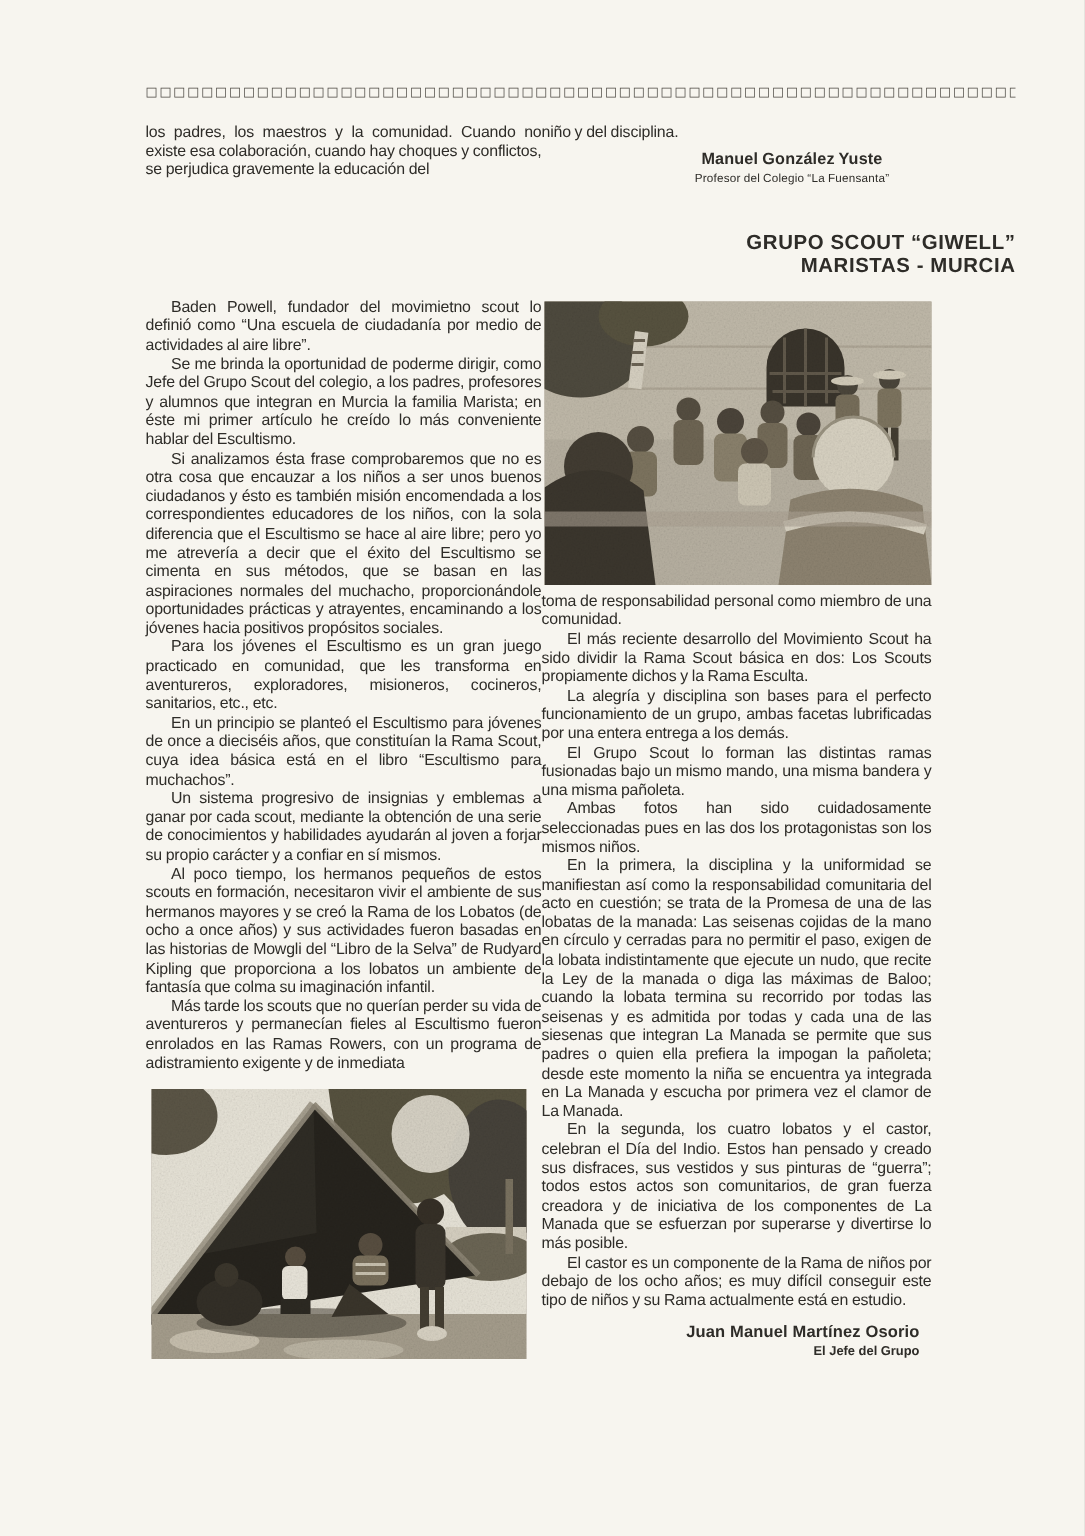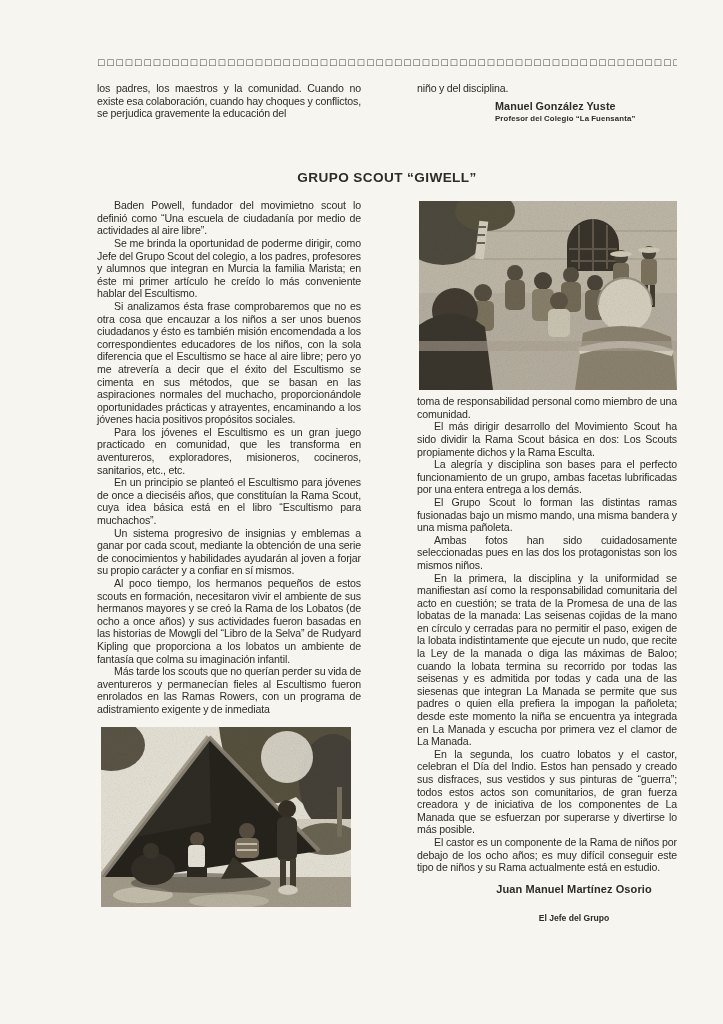--- a/index.html
+++ b/index.html
@@ -13,49 +13,49 @@
     font-family:"Liberation Sans",sans-serif;
     color:#2e2c28;
     overflow:hidden;
   }
   .sq-border{
     font-family:"DejaVu Sans",sans-serif;
     font-size:8.5px;line-height:10px;height:11px;
     letter-spacing:1.25px;color:#4c4943;
     white-space:nowrap;overflow:hidden;width:100%;
   }
-  .two-col{display:flex;gap:56px;}
+  .two-col{display:flex;}
   .col-left{width:264px;flex:0 0 264px;}
   .col-right{width:260px;flex:0 0 260px;}
   .bodytext{
     font-size:10.6px;line-height:12.6px;
     text-align:justify;
     letter-spacing:-0.12px;word-spacing:-0.3px;
   }
   .bodytext p{margin:0;text-indent:17px;}
   .bodytext p.no-indent{text-indent:0;}
   .intro-row{margin-top:14px;}
   .author-top{
-    width:178px;margin:5px 4px 16px auto;
+    width:178px;margin:5px 4px 0 auto;text-align:center;
   }
   .author-top .name{font-weight:bold;font-size:10.8px;line-height:12px;letter-spacing:0.1px;}
-  .author-top .role{font-weight:bold;font-size:7.8px;line-height:9px;margin-top:2px;letter-spacing:0.15px;}
+  .author-top .role{font-weight:normal;font-size:7.8px;line-height:9px;margin-top:2px;letter-spacing:0.15px;}
   .title-block{
-    text-align:center;margin-top:31px;
+    text-align:right;margin-top:31px;
     font-weight:bold;font-size:13.6px;line-height:15.6px;letter-spacing:0.4px;
   }
   .main-row{margin-top:14px;}
   .photo{display:block;background:#b5ae9f;}
   .photo-top{margin:2px 0 5px 2px;}
   .photo-bottom{margin:11px 0 0 4px;}
   .sign-bottom{
-    width:190px;margin:9px 8px 0 auto;text-align:center;
+    width:190px;margin:9px 8px 0 auto;text-align:right;
   }
   .sign-bottom .name{font-weight:bold;font-size:11px;line-height:12.5px;letter-spacing:0.1px;}
-  .sign-bottom .role{font-weight:bold;font-size:8.6px;line-height:10px;margin-top:18px;}
+  .sign-bottom .role{font-weight:bold;font-size:8.6px;line-height:10px;margin-top:0;}
 </style>
 </head>
 <body>
 
 <div class="page">
 
   <div class="sq-border">□□□□□□□□□□□□□□□□□□□□□□□□□□□□□□□□□□□□□□□□□□□□□□□□□□□□□□□□□□□□□□□□□□□□□□□□□□□□□□□□□□</div>
 
   <div class="two-col intro-row">
     <div class="col-left bodytext">
@@ -65,20 +65,21 @@
       <p class="no-indent">niño y del disciplina.</p>
       <div class="author-top">
         <div class="name">Manuel González Yuste</div>
         <div class="role">Profesor del Colegio “La Fuensanta”</div>
       </div>
     </div>
   </div>
 
   <div class="title-block">
     <div>GRUPO SCOUT “GIWELL”</div>
+    <div>MARISTAS - MURCIA</div>
   </div>
 
   <div class="two-col main-row">
 
     <div class="col-left">
       <div class="bodytext">
         <p>Baden Powell, fundador del movimietno scout lo definió como “Una escuela de ciudadanía por medio de actividades al aire libre”.</p>
         <p>Se me brinda la oportunidad de poderme dirigir, como Jefe del Grupo Scout del colegio, a los padres, profesores y alumnos que integran en Murcia la familia Marista; en éste mi primer artículo he creído lo más conveniente hablar del Escultismo.</p>
         <p>Si analizamos ésta frase comprobaremos que no es otra cosa que encauzar a los niños a ser unos buenos ciudadanos y ésto es también misión encomendada a los correspondientes educadores de los niños, con la sola diferencia que el Escultismo se hace al aire libre; pero yo me atrevería a decir que el éxito del Escultismo se cimenta en sus métodos, que se basan en las aspiraciones normales del muchacho, proporcionándole oportunidades prácticas y atrayentes, encaminando a los jóvenes hacia positivos propósitos sociales.</p>
         <p>Para los jóvenes el Escultismo es un gran juego practicado en comunidad, que les transforma en aventureros, exploradores, misioneros, cocineros, sanitarios, etc., etc.</p>
@@ -209,21 +210,21 @@
         <circle cx="206" cy="104" r="27" fill="#d8d2c2"></circle>
         <path d="M206 104 m-27 0 a27 27 0 0 1 54 0" fill="none" stroke="#9a9381" stroke-width="2"></path>
         <path d="M164 132 Q208 116 252 136 L258 189 L156 189 Z" fill="#8d8370"></path>
         <path d="M160 150 Q205 136 254 152" stroke="#d8d2c2" stroke-width="7" fill="none"></path>
         <rect y="140" width="258" height="10" fill="#aba293" opacity="0.6"></rect>
         <rect width="258" height="189" filter="url(#grainA)" style="mix-blend-mode:multiply"></rect>
       </svg>
 
       <div class="bodytext">
         <p class="no-indent">toma de responsabilidad personal como miembro de una comunidad.</p>
-        <p>El más dirigir desarrollo del Movimiento Scout ha sido dividir la Rama Scout básica en dos: Los Scouts propiamente dichos y la Rama Esculta.</p>
+        <p>El más reciente desarrollo del Movimiento Scout ha sido dividir la Rama Scout básica en dos: Los Scouts propiamente dichos y la Rama Esculta.</p>
         <p>La alegría y disciplina son bases para el perfecto funcionamiento de un grupo, ambas facetas lubrificadas por una entera entrega a los demás.</p>
         <p>El Grupo Scout lo forman las distintas ramas fusionadas bajo un mismo mando, una misma bandera y una misma pañoleta.</p>
         <p>Ambas fotos han sido cuidadosamente seleccionadas pues en las dos los protagonistas son los mismos niños.</p>
         <p>En la primera, la disciplina y la uniformidad se manifiestan así como la responsabilidad comunitaria del acto en cuestión; se trata de la Promesa de una de las lobatas de la manada: Las seisenas cojidas de la mano en círculo y cerradas para no permitir el paso, exigen de la lobata indistintamente que ejecute un nudo, que recite la Ley de la manada o diga las máximas de Baloo; cuando la lobata termina su recorrido por todas las seisenas y es admitida por todas y cada una de las siesenas que integran La Manada se permite que sus padres o quien ella prefiera la impogan la pañoleta; desde este momento la niña se encuentra ya integrada en La Manada y escucha por primera vez el clamor de La Manada.</p>
         <p>En la segunda, los cuatro lobatos y el castor, celebran el Día del Indio. Estos han pensado y creado sus disfraces, sus vestidos y sus pinturas de “guerra”; todos estos actos son comunitarios, de gran fuerza creadora y de iniciativa de los componentes de La Manada que se esfuerzan por superarse y divertirse lo más posible.</p>
         <p>El castor es un componente de la Rama de niños por debajo de los ocho años; es muy difícil conseguir este tipo de niños y su Rama actualmente está en estudio.</p>
       </div>
 
       <div class="sign-bottom">
         <div class="name">Juan Manuel Martínez Osorio</div>

